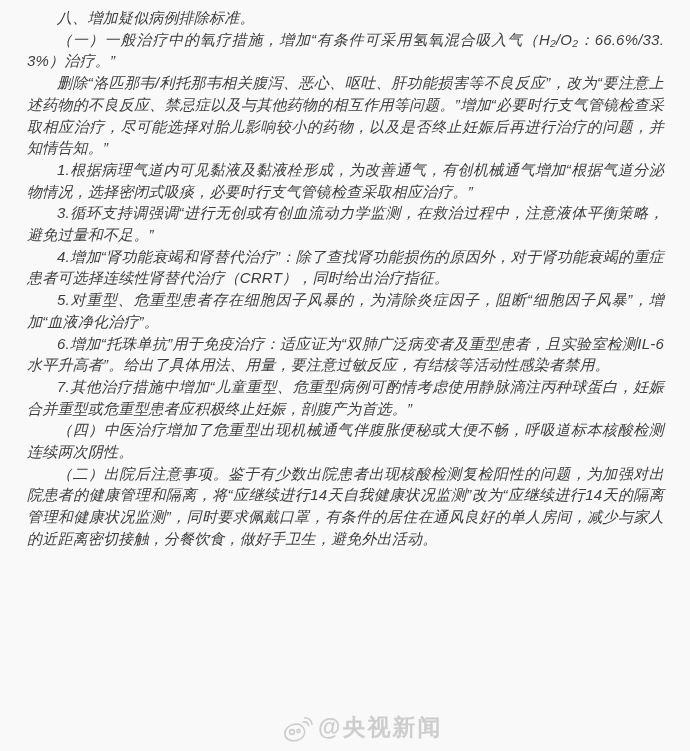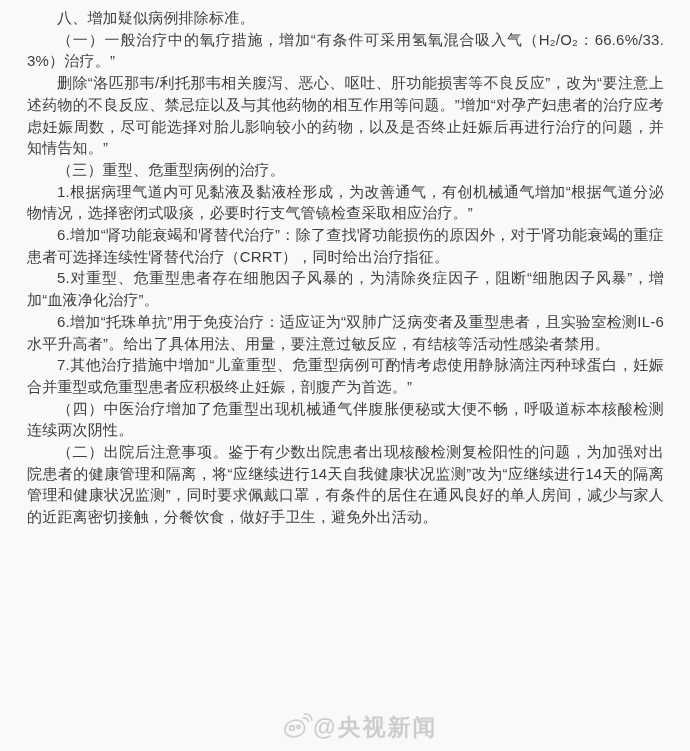--- a/index.html
+++ b/index.html
@@ -24,51 +24,53 @@
     padding: 7px 26px 0 27px;
     font-size: 15px;
     line-height: 21.7px;
     text-align: justify;
     letter-spacing: 0.2px;
   }
   .para {
     margin: 0;
     text-indent: 2em;
     word-break: break-all;
+    font-style: italic;
   }
   .watermark {
     position: absolute;
     left: 283px;
     top: 712px;
     display: flex;
-    align-items: flex-start;
+    align-items: flex-end;
+    gap: 5px;
     color: var(--watermark-color, #cdcdcd);
     font-size: 23px;
     font-weight: bold;
     letter-spacing: 2px;
     white-space: nowrap;
     user-select: none;
   }
   .watermark svg {
     display: block;
   }
 </style>
 </head>
 <body>
 
 <div class="page">
 
   <div class="doc">
 
   <p class="para">八、增加疑似病例排除标准。</p>
       <p class="para">（一）一般治疗中的氧疗措施，增加“有条件可采用氢氧混合吸入气（H₂/O₂：66.6%/33.3%）治疗。”</p>
-      <p class="para">删除“洛匹那韦/利托那韦相关腹泻、恶心、呕吐、肝功能损害等不良反应”，改为“要注意上述药物的不良反应、禁忌症以及与其他药物的相互作用等问题。”增加“对孕产妇患者的治疗应考虑妊娠周数，尽可能选择对胎儿影响较小的药物，以及是否终止妊娠后再进行治疗的问题，并知情告知。”</p>
-      <p class="para">（三）重型、危重型病例的治疗。</p>
+      <p class="para">删除“洛匹那韦/利托那韦相关腹泻、恶心、呕吐、肝功能损害等不良反应”，改为“要注意上述药物的不良反应、禁忌症以及与其他药物的相互作用等问题。”增加“必要时行支气管镜检查采取相应治疗，尽可能选择对胎儿影响较小的药物，以及是否终止妊娠后再进行治疗的问题，并知情告知。”</p>
       <p class="para">1.根据病理气道内可见黏液及黏液栓形成，为改善通气，有创机械通气增加“根据气道分泌物情况，选择密闭式吸痰，必要时行支气管镜检查采取相应治疗。”</p>
-      <p class="para">6.增加“肾功能衰竭和肾替代治疗”：除了查找肾功能损伤的原因外，对于肾功能衰竭的重症患者可选择连续性肾替代治疗（CRRT），同时给出治疗指征。</p>
+      <p class="para">3.循环支持调强调“进行无创或有创血流动力学监测，在救治过程中，注意液体平衡策略，避免过量和不足。”</p>
+      <p class="para">4.增加“肾功能衰竭和肾替代治疗”：除了查找肾功能损伤的原因外，对于肾功能衰竭的重症患者可选择连续性肾替代治疗（CRRT），同时给出治疗指征。</p>
       <p class="para">5.对重型、危重型患者存在细胞因子风暴的，为清除炎症因子，阻断“细胞因子风暴”，增加“血液净化治疗”。</p>
       <p class="para">6.增加“托珠单抗”用于免疫治疗：适应证为“双肺广泛病变者及重型患者，且实验室检测IL-6水平升高者”。给出了具体用法、用量，要注意过敏反应，有结核等活动性感染者禁用。</p>
       <p class="para">7.其他治疗措施中增加“儿童重型、危重型病例可酌情考虑使用静脉滴注丙种球蛋白，妊娠合并重型或危重型患者应积极终止妊娠，剖腹产为首选。”</p>
       <p class="para">（四）中医治疗增加了危重型出现机械通气伴腹胀便秘或大便不畅，呼吸道标本核酸检测连续两次阴性。</p>
       <p class="para">（二）出院后注意事项。鉴于有少数出院患者出现核酸检测复检阳性的问题，为加强对出院患者的健康管理和隔离，将“应继续进行14天自我健康状况监测”改为“应继续进行14天的隔离管理和健康状况监测”，同时要求佩戴口罩，有条件的居住在通风良好的单人房间，减少与家人的近距离密切接触，分餐饮食，做好手卫生，避免外出活动。</p>
     </div>
 
   <div class="watermark">
     <span>
       <svg width="30" height="27" viewBox="0 0 30 27" fill="none" stroke="currentColor" stroke-width="1.6">

